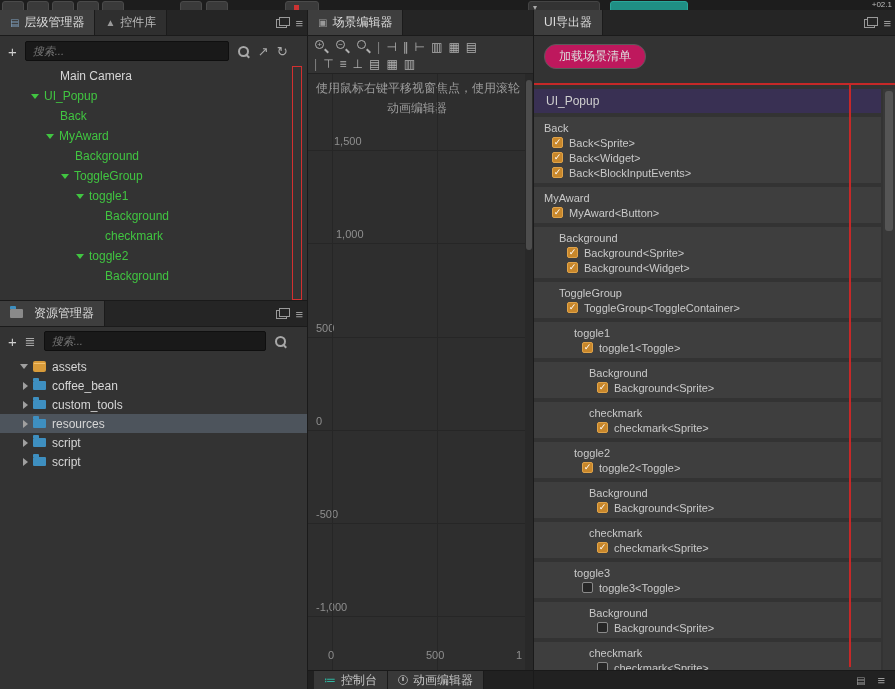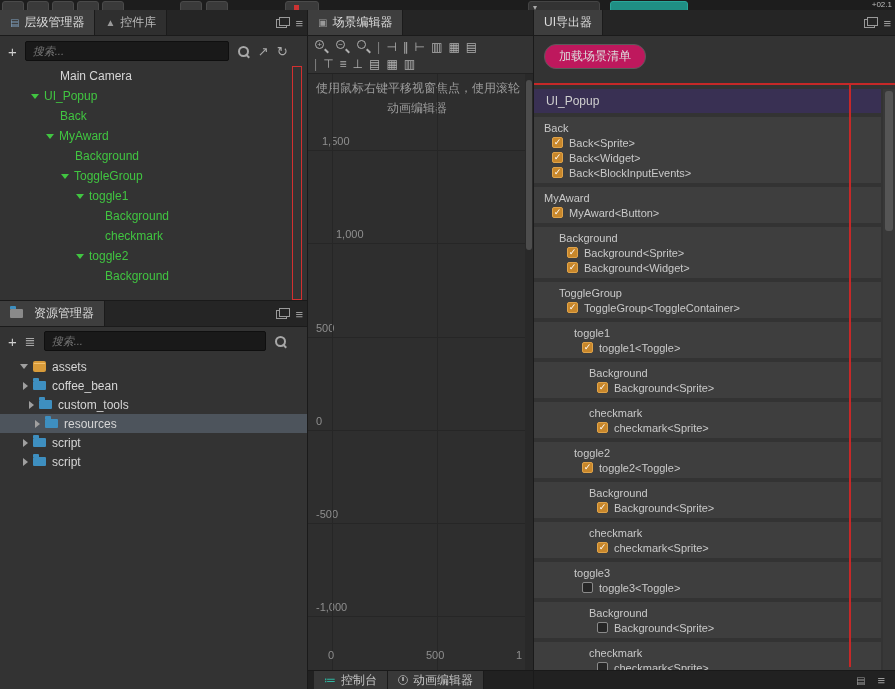--- a/index.html
+++ b/index.html
@@ -201,26 +201,26 @@
         <div class="arow" style="padding-left: 20px;">
           <span class="tri down" style="color: rgb(160, 160, 160);"></span>
           <span class="bundle"></span>
           <span>assets</span>
         </div>
         <div class="arow" style="padding-left: 23px;">
           <span class="tri right" style="color: rgb(160, 160, 160);"></span>
           <span class="folder"></span>
           <span>coffee_bean</span>
         </div>
-        <div class="arow" style="padding-left: 29px; align-items: center;">
+        <div class="arow" style="padding-left: 23px; align-items: center;">
           <span class="tri right" style="color: rgb(160, 160, 160);"></span>
           <span class="folder"></span>
           <span>custom_tools</span>
         </div>
-        <div class="arow selected" style="padding-left: 35px;">
+        <div class="arow selected" style="padding-left: 23px;">
           <span class="tri right" style="color: rgb(160, 160, 160);"></span>
           <span class="folder"></span>
           <span>resources</span>
         </div>
         <div class="arow" style="padding-left: 23px;">
           <span class="tri right" style="color: rgb(160, 160, 160);"></span>
           <span class="folder"></span>
           <span>script</span>
         </div>
         <div class="arow" style="padding-left: 23px;">
@@ -265,21 +265,21 @@
           <span class="g">▤</span>
           <span class="g">▦</span>
           <span class="g">▥</span>
         </div>
     </div>
     <div class="grid">
       <div class="hint" style="top:6px">使用鼠标右键平移视窗焦点，使用滚轮</div>
       <div class="hint c" style="top:26px">动画编辑器</div>
 
     <div class="hline" style="top: 76px;"></div>
-        <div class="ylab" style="top: 61px; left: 14px;">1,500</div>
+        <div class="ylab" style="top: 61px; left: 26px;">1,500</div>
         <div class="hline" style="top: 169px;"></div>
         <div class="ylab" style="top: 154px; left: 8px; margin-left: 20px;">1,000</div>
         <div class="hline" style="top: 263px;"></div>
         <div class="ylab" style="top: 248px; left: 8px;">500</div>
         <div class="hline" style="top: 356px;"></div>
         <div class="ylab" style="top: 341px; left: 8px;">0</div>
         <div class="hline" style="top: 449px;"></div>
         <div class="ylab" style="top: 434px; left: 8px;">-500</div>
         <div class="hline" style="top: 542px;"></div>
         <div class="ylab" style="top: 527px; left: 8px;">-1,000</div>

